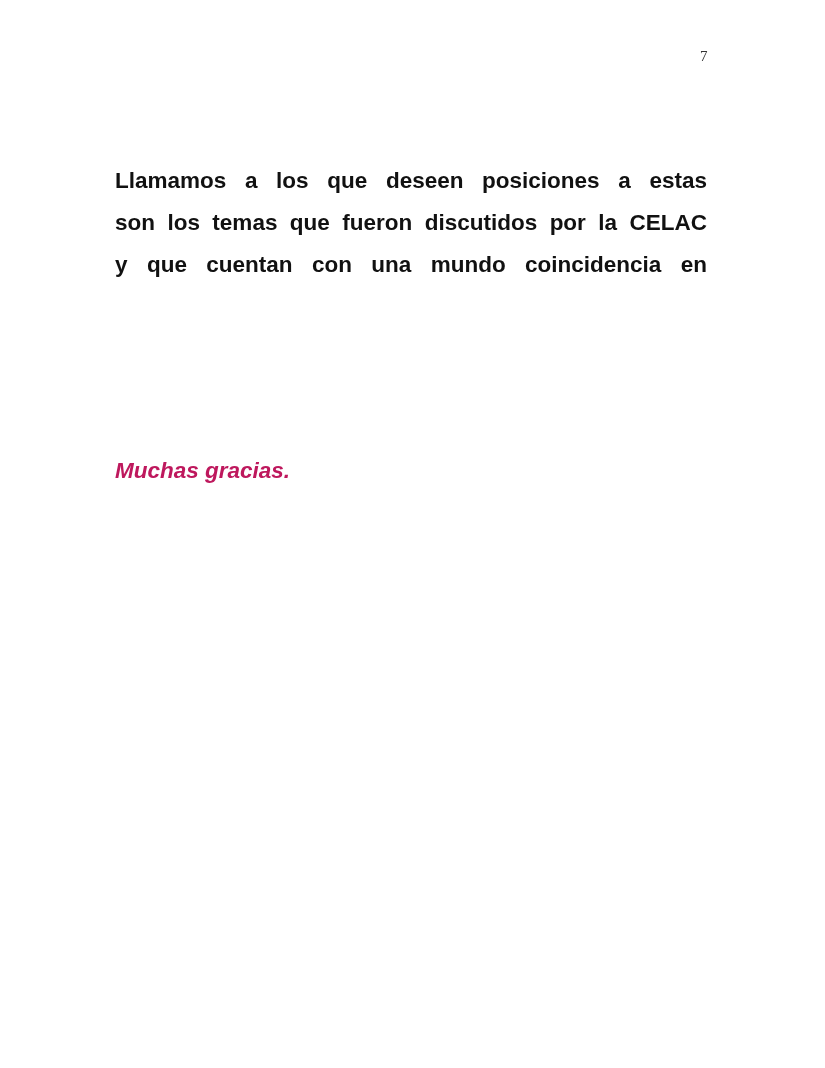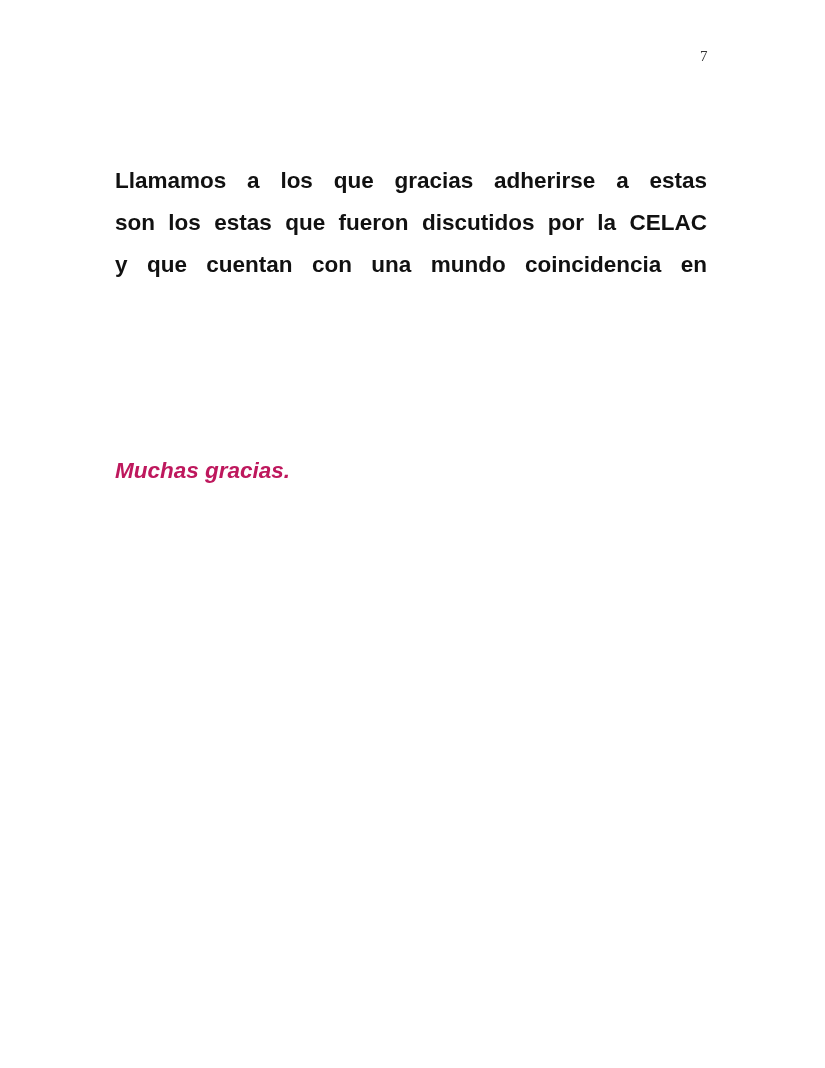--- a/index.html
+++ b/index.html
@@ -51,18 +51,18 @@
       color: #be185d;
       font-style: italic;
     }
   </style>
 </head>
 <body>
 
 <div class="page-number">7</div>
 
 <div class="body-text">
-  <span class="line justify">Llamamos a los que gracias adherirse a estas</span>
-  <span class="line justify">son los estas que fueron discutidos por la CELAC</span>
+  <span class="line justify">Llamamos a los que deseen posiciones a estas</span>
+  <span class="line justify">son los temas que fueron discutidos por la CELAC</span>
   <span class="line justify">y que cuentan con una mundo coincidencia en</span>
 </div>
 
 <div class="closing">Muchas gracias.</div>
 
 </body></html>

